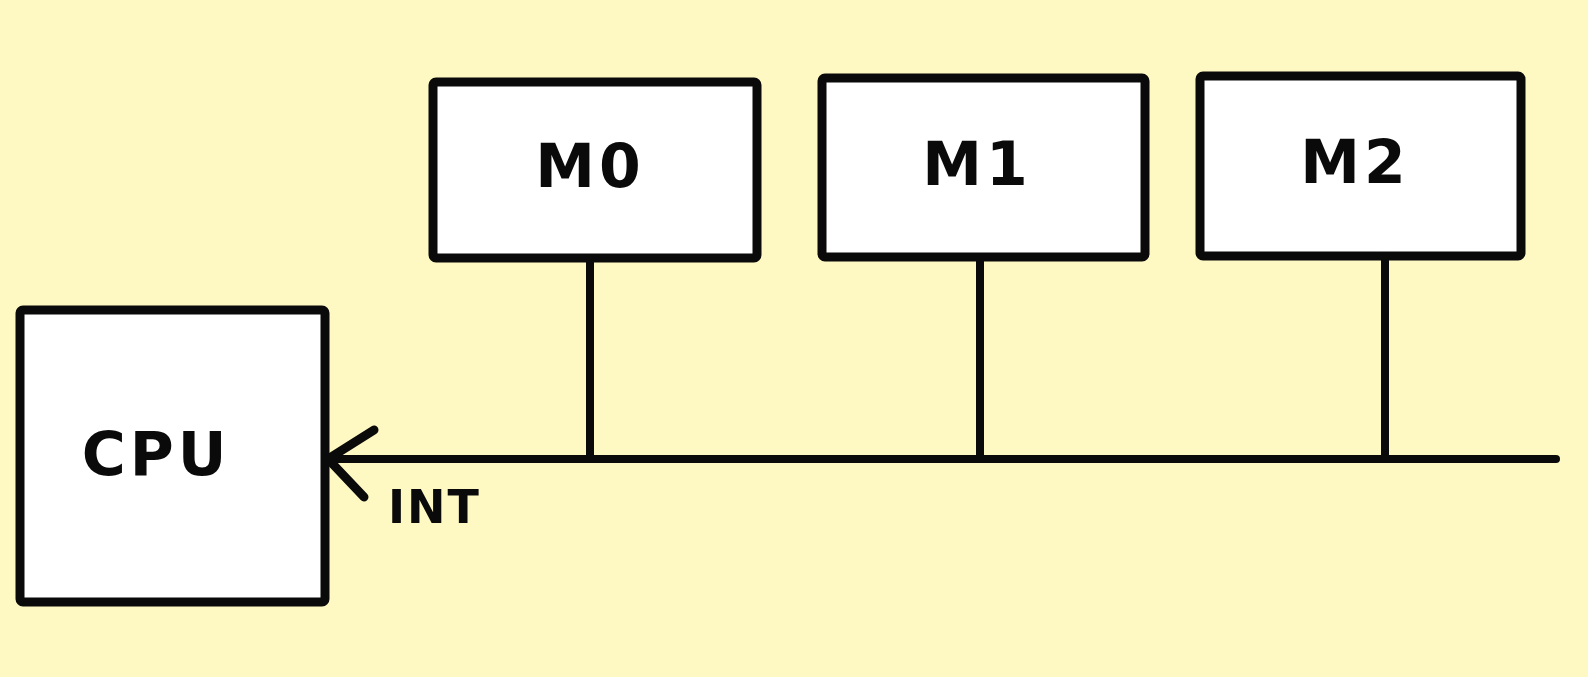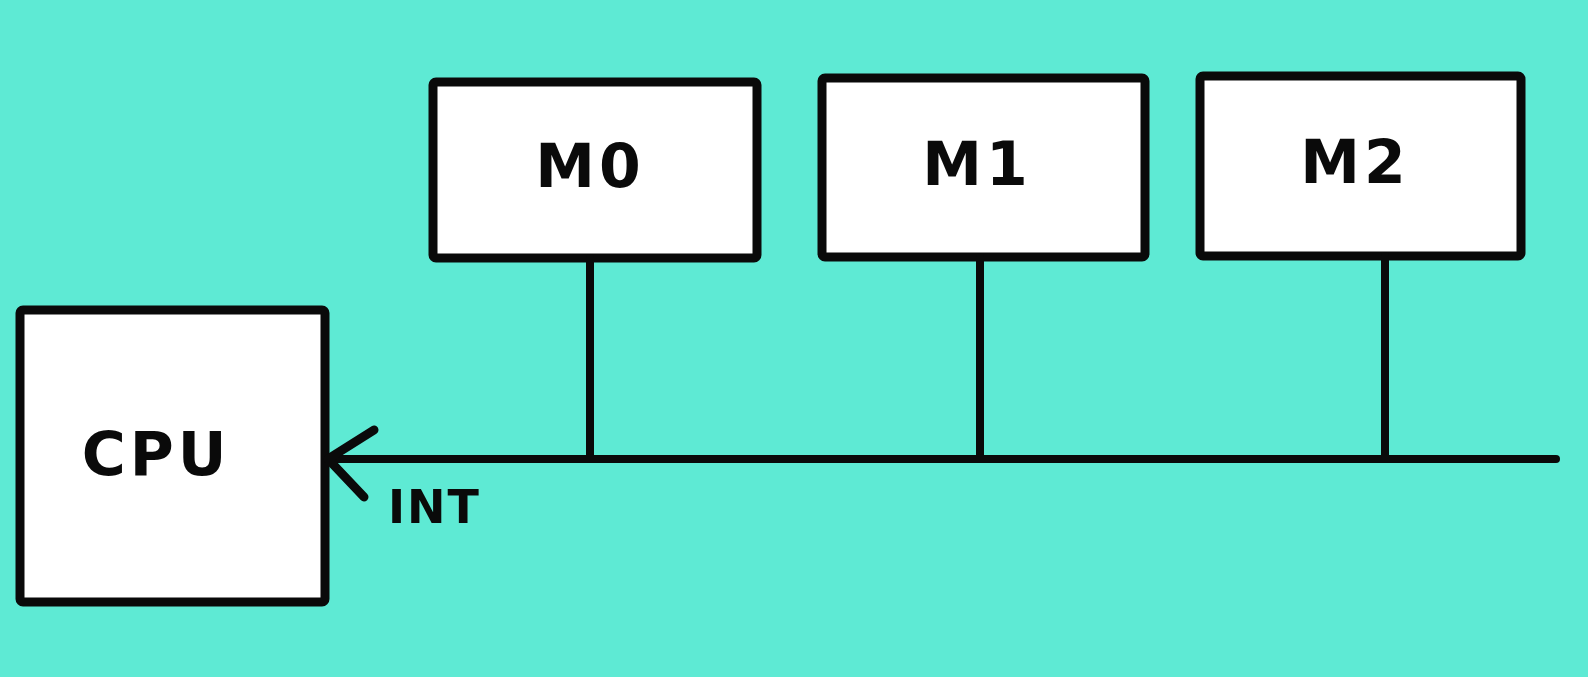--- a/index.html
+++ b/index.html
@@ -50,21 +50,21 @@
   .node-box {
     fill: #ffffff;
     stroke: #0a0a0a;
     stroke-linejoin: round;
     stroke-linecap: round;
   }
 </style>
 </head>
 <body>
 
-<div id="canvas-wrap" style="background: #5eead4;">
+<div id="canvas-wrap" style="background: #fef9c3;">
   <svg id="diagram-svg" viewBox="0 0 1588 677" xmlns="http://www.w3.org/2000/svg">
 
     <g>
 
       <g>
         <rect class="node-box" id="rect-m0" rx="3" ry="3" x="433" y="82" width="324" height="176" stroke-width="9" fill="#ffffff" stroke="#0a0a0a"></rect>
         <text class="box-label" id="label-m0" x="590" y="170" fill="#0a0a0a">M0</text>
       </g>
 
       <g>

